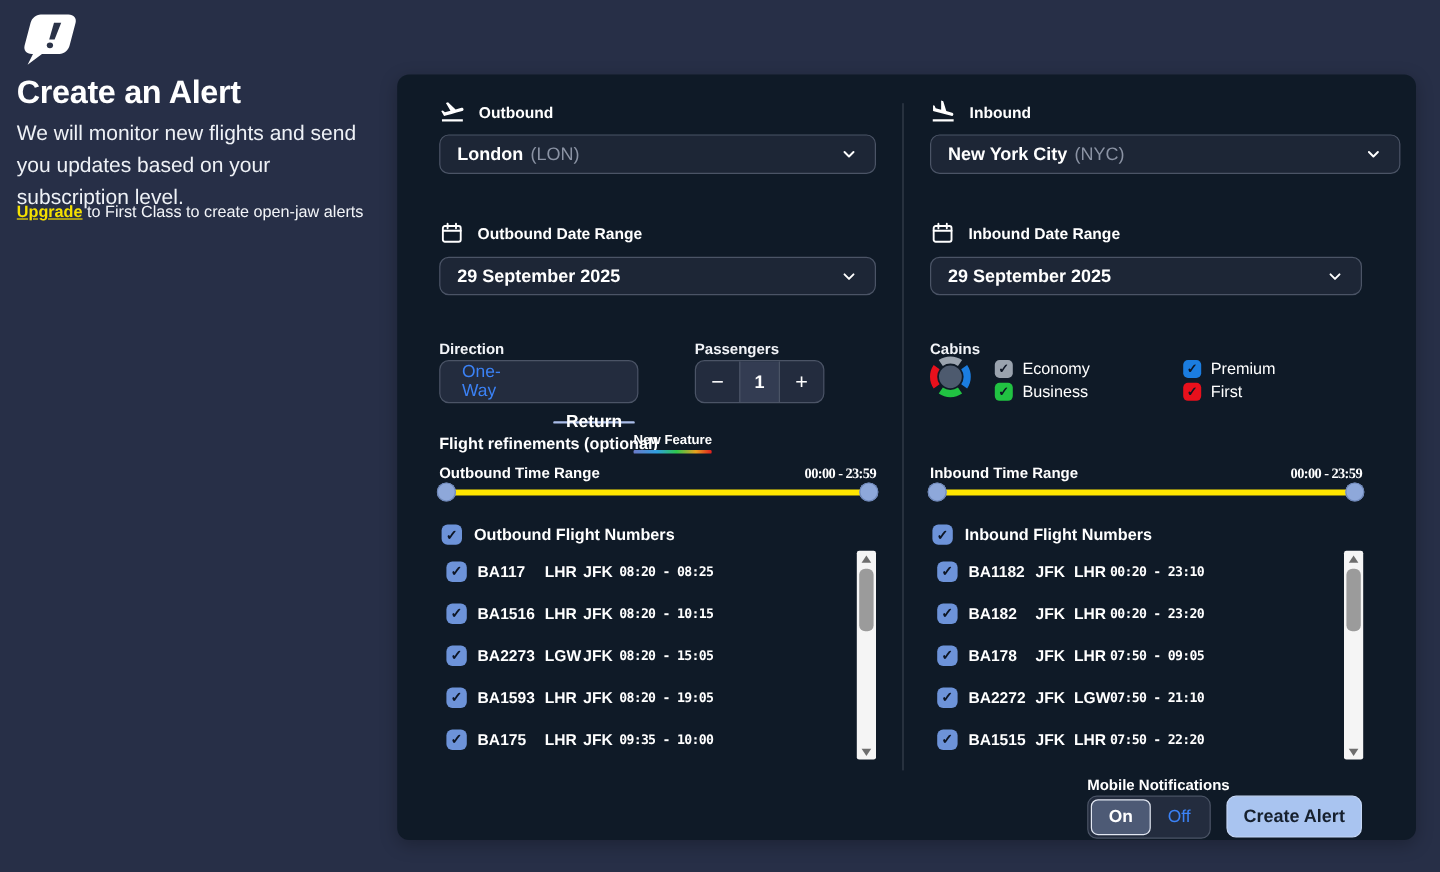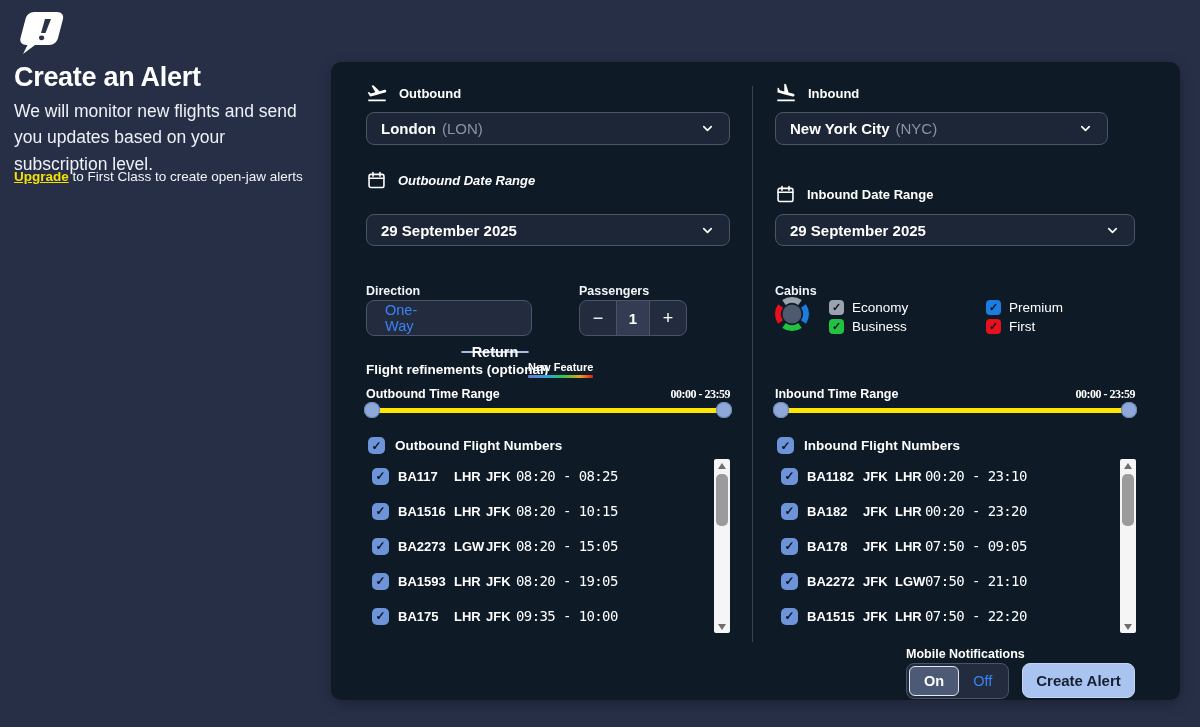--- a/index.html
+++ b/index.html
@@ -72,21 +72,21 @@
 
   
   .fl-head { display:flex; align-items:center; gap:10px; font-size:13.5px; font-weight:bold; }
   .fcb { width:17px; height:17px; border-radius:5px; background:#6d93d9; display:flex; align-items:center; justify-content:center; flex:0 0 auto; cursor:pointer; }
   .fcb::after { content:"✓"; font-size:12px; font-weight:900; color:#0d1524; }
   .frow { display:flex; align-items:center; height:20px; margin-bottom:15px; padding-left:6px; }
   .frow .fcb { margin-right:9px; }
   .fnum { width:56px; font-size:13px; font-weight:bold; }
   .fapt { width:32px; font-size:13px; font-weight:bold; }
   .fapt2 { width:30px; font-size:13px; font-weight:bold; }
-  .ftime { font-family:"DejaVu Sans Mono", monospace; font-size:14px; font-weight:normal; letter-spacing:-0.6px; }
+  .ftime { font-family:"DejaVu Sans Mono", monospace; font-size:11px; font-weight:bold; letter-spacing:-0.6px; }
 
   
   .sbar { width:16px; background:#f5f5f5; border-radius:2px; }
   .sb-arrow { position:absolute; left:0; width:16px; height:13px; display:flex; align-items:center; justify-content:center; cursor:pointer; }
   .sb-arrow::after { content:""; border-left:4px solid transparent; border-right:4px solid transparent; }
   .sb-up { top:0; } .sb-up::after { border-bottom:6px solid #6e6e6e; }
   .sb-down { bottom:0; } .sb-down::after { border-top:6px solid #6e6e6e; }
   .sb-thumb { position:absolute; left:2px; top:15px; width:12px; height:52px; background:#9b9b9b; border-radius:5px; cursor:grab; }
 
   
@@ -122,21 +122,21 @@
   <div class="abs select" style="left:35px; top:50px; width:364px;">
     <span class="city">London</span>
     <span class="code">(LON)</span>
     <span class="chev">
       <svg width="15" height="15" viewBox="0 0 24 24">
           <path d="M6 9l6 6 6-6" fill="none" stroke="#fff" stroke-width="2.6" stroke-linecap="round" stroke-linejoin="round"></path>
         </svg>
     </span>
   </div>
 
-  <div class="abs sec-head" style="left:35px; top:108px;font-style:italic;">
+  <div class="abs sec-head" style="left:35px; top:122px;">
     <svg width="21" height="21" viewBox="0 0 24 24">
       <rect x="3.5" y="5" width="17" height="15" rx="2" fill="none" stroke="#fff" stroke-width="1.8"></rect>
       <path d="M8 2.8v4.4M16 2.8v4.4M3.5 9.5h17" fill="none" stroke="#fff" stroke-width="1.8" stroke-linecap="round"></path>
     </svg>
     <span>Outbound Date Range</span>
   </div>
   <div class="abs select" style="left:35px; top:152px; width:364px; height:32px;">
     <span class="city">29 September 2025</span>
     <span class="chev">
       <svg width="15" height="15" viewBox="0 0 24 24">
@@ -218,21 +218,21 @@
     <div class="sb-thumb"></div>
     <div class="sb-arrow sb-down"></div>
   </div>
 
   <div class="abs sec-head" style="left:444px; top:20px;">
     <svg width="22" height="22" viewBox="0 0 24 24">
       <path fill="#fff" d="M2.5 19h19v2H2.5v-2zm7.18-5.73l4.35 1.16 5.31 1.42c.8.21 1.62-.26 1.84-1.06.21-.8-.26-1.62-1.06-1.84l-5.31-1.42-2.76-9.02-1.93-.5v8.28L5.15 8.95l-.93-2.32-1.45-.39v5.17l1.6.43 5.31 1.42z"></path>
     </svg>
     <span>Inbound</span>
   </div>
-  <div class="abs select" style="left:444px; top:50px; width:333px;">
+  <div class="abs select" style="left:444px; top:50px; width:392px;">
     <span class="city">New York City</span>
     <span class="code">(NYC)</span>
     <span class="chev">
       <svg width="15" height="15" viewBox="0 0 24 24">
           <path d="M6 9l6 6 6-6" fill="none" stroke="#fff" stroke-width="2.6" stroke-linecap="round" stroke-linejoin="round"></path>
         </svg>
     </span>
   </div>
 
   <div class="abs sec-head" style="left:444px; top:122px;">

